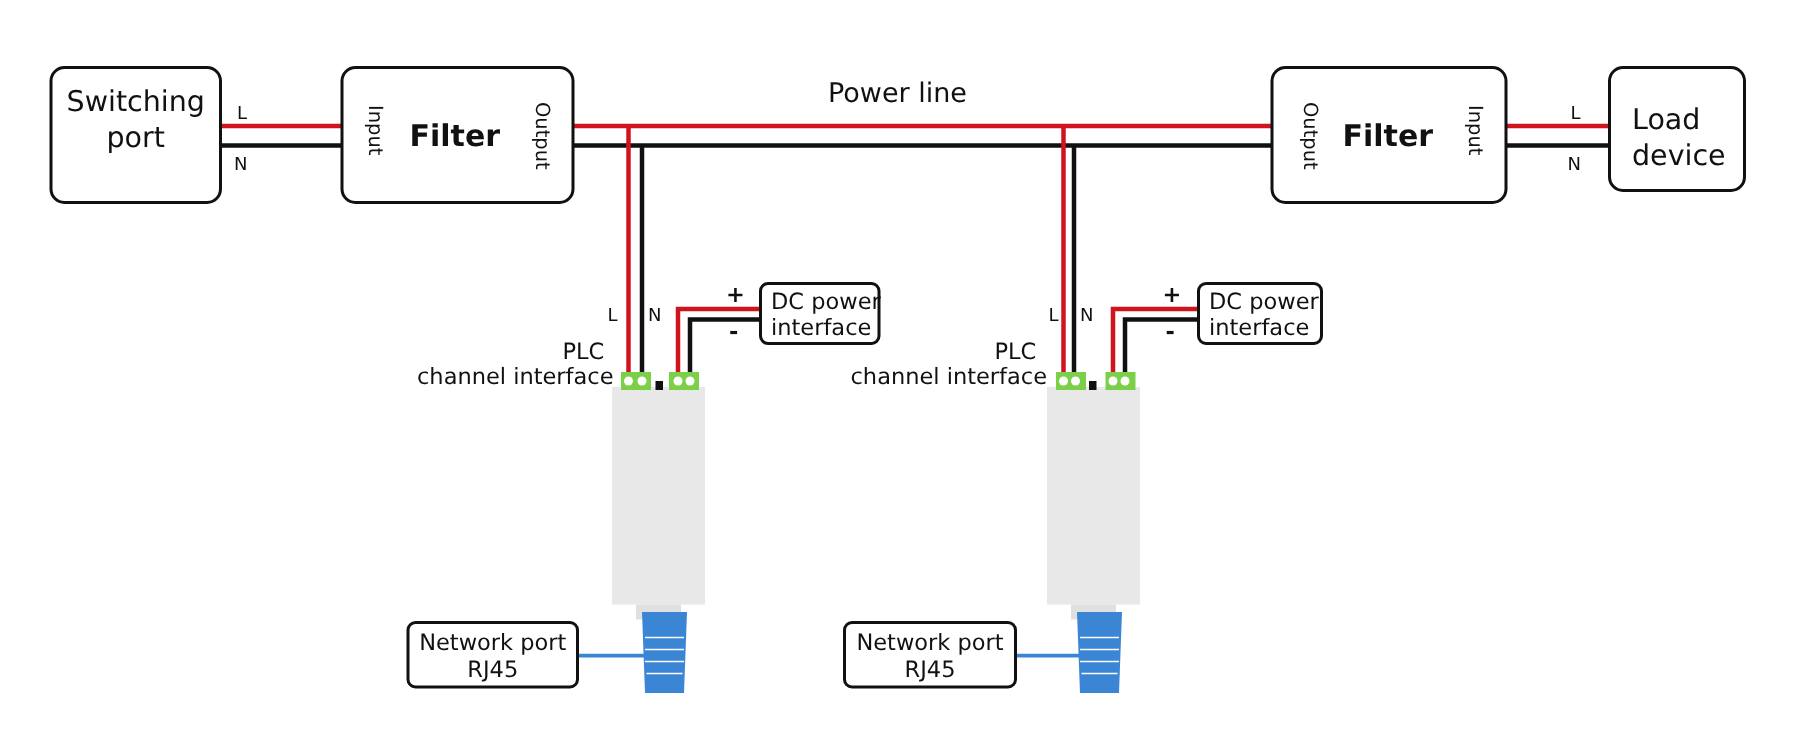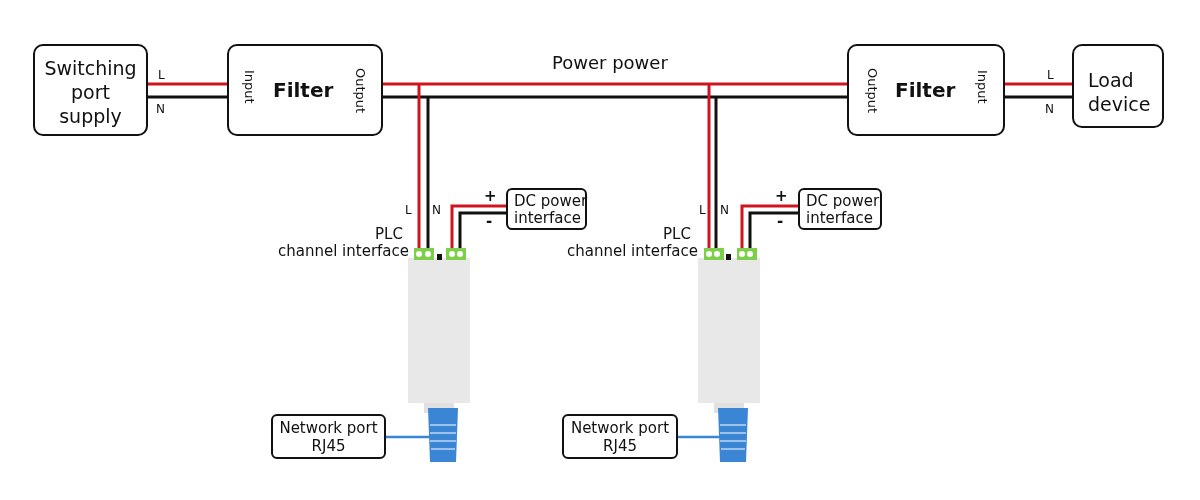--- a/index.html
+++ b/index.html
@@ -73,32 +73,31 @@
     <line x1="720" y1="433" x2="746" y2="433" stroke="#fff" stroke-width="1"></line>
     <line x1="720" y1="441" x2="746" y2="441" stroke="#fff" stroke-width="1"></line>
     <line x1="721" y1="449" x2="745" y2="449" stroke="#fff" stroke-width="1"></line>
   </g>
   <line x1="677" y1="437" x2="720" y2="437" stroke="#3a86d4" stroke-width="2.5"></line>
 </svg>
 
 <div class="box" style="left:33px;top:44px;width:115px;height:92px;">
   <div class="lbl big center" style="left:0;right:0;top:10px;">Switching</div>
   <div class="lbl big center" style="left:0;right:0;top:34px;">port</div>
-  <div class="lbl big center" style="left:0;right:0;top:58px;">supply</div>
 </div>
 <div class="lbl small" style="left:158px;top:66px;">L</div>
 <div class="lbl small" style="left:156px;top:100px;">N</div>
 
 <div class="box" style="left:227px;top:44px;width:156px;height:92px;">
   <div class="vert down" style="left:13px;top:24px;">Input</div>
   <div class="filter-title" style="left:44px;top:32px;">Filter</div>
   <div class="vert down" style="left:124px;top:22px;">Output</div>
 </div>
 
-<div class="lbl" style="left:552px;top:54px;font-size:18px;">Power power</div>
+<div class="lbl" style="left:552px;top:54px;font-size:18px;">Power line</div>
 
 <div class="box" style="left:847px;top:44px;width:158px;height:92px;">
   <div class="vert down" style="left:16px;top:22px;">Output</div>
   <div class="filter-title" style="left:46px;top:32px;">Filter</div>
   <div class="vert down" style="left:126px;top:24px;">Input</div>
 </div>
 <div class="lbl small" style="left:1047px;top:66px;">L</div>
 <div class="lbl small" style="left:1045px;top:100px;">N</div>
 
 <div class="box" style="left:1072px;top:44px;width:92px;height:84px;">

